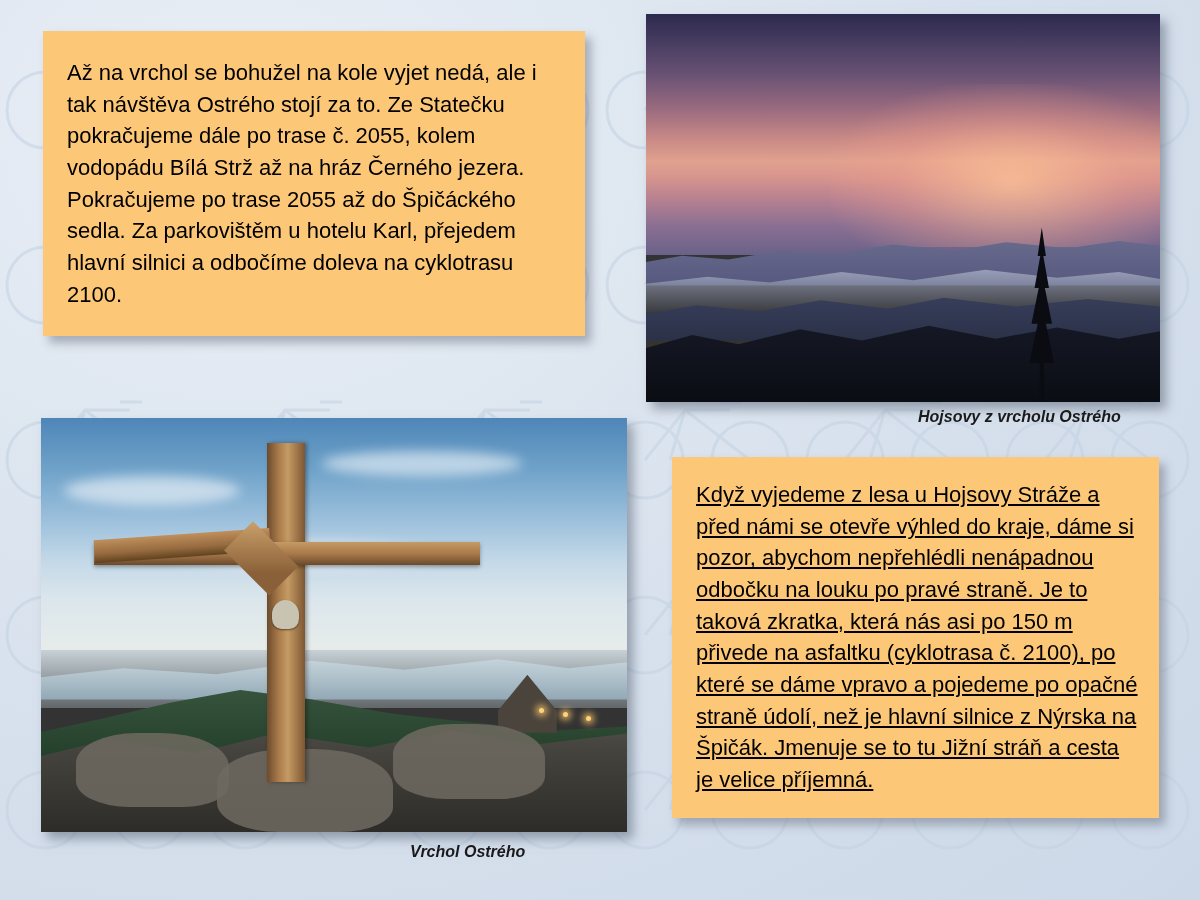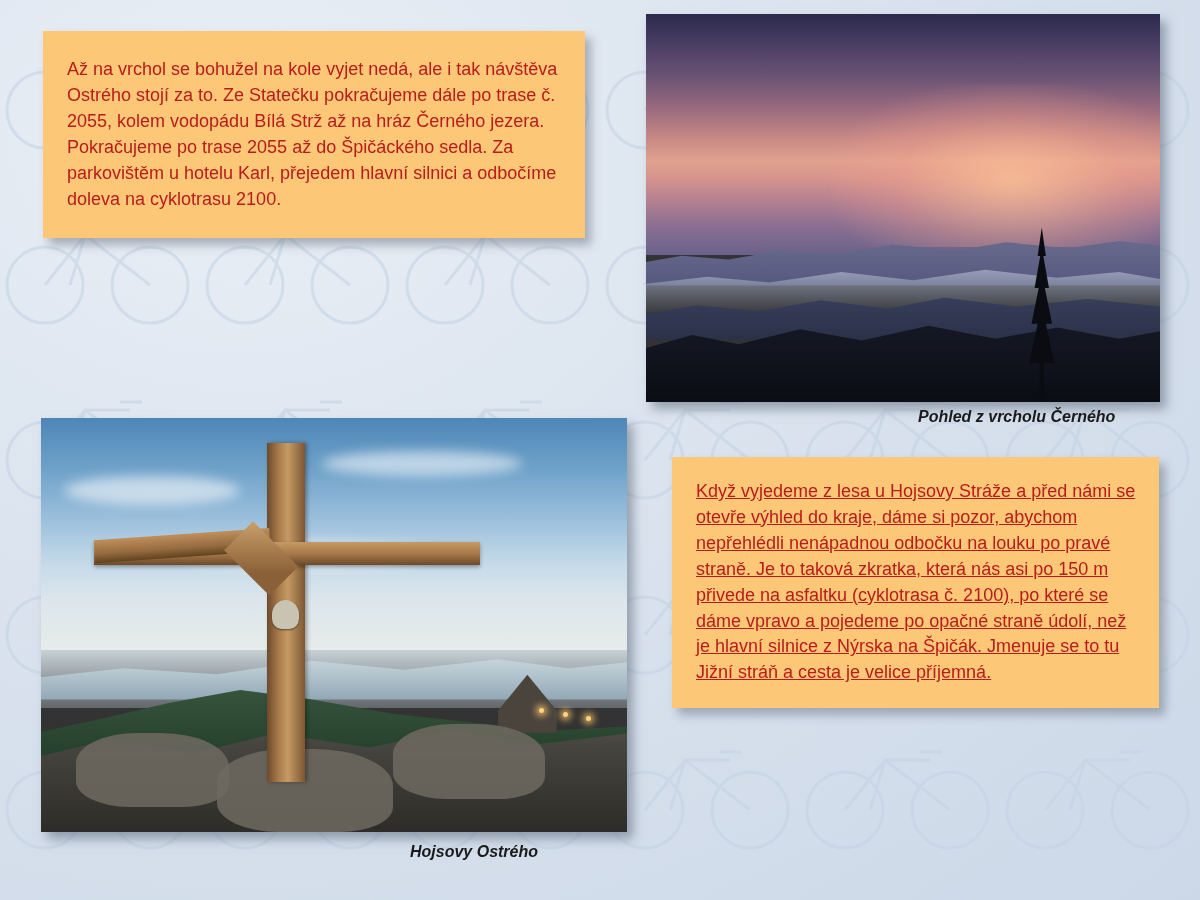--- a/index.html
+++ b/index.html
@@ -30,22 +30,22 @@
     pointer-events: none;
     opacity: 0.55;
   }
 
   
   .textbox {
     position: absolute;
     background: #fcc777;
     box-shadow: 6px 7px 9px rgba(90, 100, 115, 0.45);
     box-sizing: border-box;
-    color: #b91c1c;
-    font-size: 18px;
+    color: #000000;
+    font-size: 22px;
     line-height: 1.44;
   }
   .textbox p {
     margin: 0;
   }
 
   #textbox-top {
     left: 43px;
     top: 31px;
     width: 542px;
@@ -308,21 +308,21 @@
 
   <div class="photo" id="photo-sunset">
     <div class="sunset-sky"></div>
     <div class="sunset-glow"></div>
     <div class="ridge ridge-far"></div>
     <div class="ridge ridge-mist"></div>
     <div class="ridge ridge-mid"></div>
     <div class="ridge ridge-near"></div>
     <div class="tree"></div>
   </div>
-  <div class="caption" id="caption-sunset">Pohled z vrcholu Černého</div>
+  <div class="caption" id="caption-sunset">Hojsovy z vrcholu Ostrého</div>
 
   <div class="photo" id="photo-cross">
     <div class="cross-sky"></div>
     <div class="cloud" style="left:4%; top:14%; width:30%; height:7%;"></div>
     <div class="cloud" style="left:48%; top:8%; width:34%; height:6%;"></div>
     <div class="cloud" style="left:22%; top:30%; width:46%; height:6%;"></div>
     <div class="cross-hills-far"></div>
     <div class="cross-mist"></div>
     <div class="cross-hill-mid"></div>
     <div class="hut"></div>
@@ -332,19 +332,19 @@
     <div class="cross-foreground"></div>
     <div class="rock" style="left:6%; top:76%; width:26%; height:18%;"></div>
     <div class="rock" style="left:30%; top:80%; width:30%; height:20%;"></div>
     <div class="rock" style="left:60%; top:74%; width:26%; height:18%;"></div>
     <div class="cross-post"></div>
     <div class="cross-arm"></div>
     <div class="cross-arm-rise"></div>
     <div class="cross-knot"></div>
     <div class="cross-bell"></div>
   </div>
-  <div class="caption" id="caption-cross">Hojsovy Ostrého</div>
+  <div class="caption" id="caption-cross">Vrchol Ostrého</div>
 
   <div class="textbox" id="textbox-bottom">
     <p>Když vyjedeme z lesa u Hojsovy Stráže a před námi se otevře výhled do kraje, dáme si pozor, abychom nepřehlédli nenápadnou odbočku na louku po pravé straně. Je to taková zkratka, která nás asi po 150 m přivede na asfaltku (cyklotrasa č. 2100), po které se dáme vpravo a pojedeme po opačné straně údolí, než je hlavní silnice z Nýrska na Špičák. Jmenuje se to tu Jižní stráň a cesta je velice příjemná.</p>
   </div>
 
 </div>
 
 </body></html>

